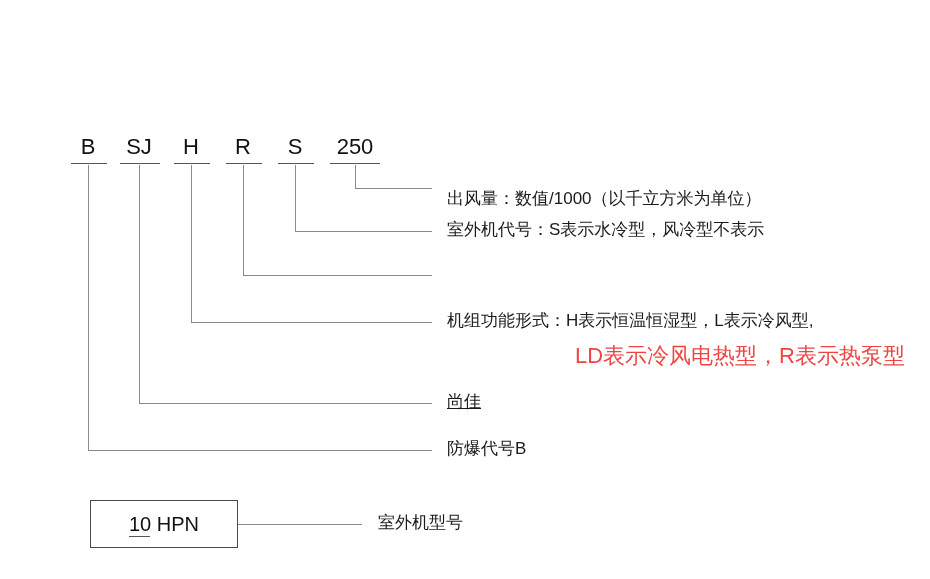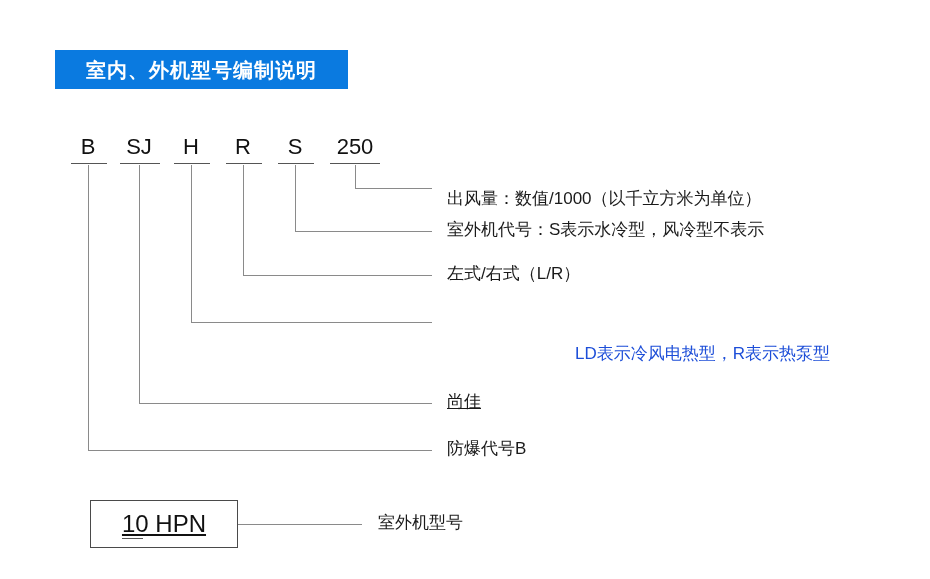--- a/index.html
+++ b/index.html
@@ -73,65 +73,61 @@
   
   .desc {
     position: absolute;
     font-size: 17px;
     color: #1a1a1a;
     line-height: 1;
     white-space: nowrap;
   }
   .desc-cont {
     position: absolute;
-    font-size: 17px;
-    color: #1d4ed8;
+    font-size: 22px;
+    color: #ef4444;
     line-height: 1;
     white-space: nowrap;
   }
 
   
   .model-box {
     position: absolute;
     left: 90px;
     top: 500px;
     width: 148px;
     height: 48px;
     border: 1px solid #4a4a4a;
     box-sizing: border-box;
     display: flex;
     align-items: center;
     justify-content: center;
   }
   .model-box-text {
-    font-size: 24px;
+    font-size: 20px;
     color: #111111;
     line-height: 1;
     white-space: nowrap;
     position: relative;
-    text-decoration: underline;
   }
   .model-box-text::after {
     content: "";
     position: absolute;
     left: 0;
     bottom: -3px;
     width: 21px;
     height: 1px;
     background: #555555;
   }
 </style>
 </head>
 <body>
 
 <div id="page">
 
-  <div class="banner">
-    <span class="banner-text">室内、外机型号编制说明</span>
-  </div>
 
   <div>
 
     <span class="code-token" style="left:88px;top:136px;transform:translateX(-50%);">B</span>
     <span class="code-underline" style="left:71px;top:163px;width:36px;"></span>
 
     <span class="code-token" style="left:139px;top:136px;transform:translateX(-50%);">SJ</span>
     <span class="code-underline" style="left:120px;top:163px;width:40px;"></span>
 
     <span class="code-token" style="left:191px;top:136px;transform:translateX(-50%);">H</span>
@@ -162,22 +158,22 @@
   <div class="vline" style="left:139px;top:165px;height:239px;"></div>
   <div class="hline" style="left:139px;top:403px;width:293px;"></div>
 
   <div class="vline" style="left:88px;top:165px;height:286px;"></div>
   <div class="hline" style="left:88px;top:450px;width:344px;"></div>
 
   <span class="desc" style="left:447px;top:178px;margin-top:12px;">出风量：数值/1000（以千立方米为单位）</span>
 
   <span class="desc" style="left:447px;top:221px;text-align:right;">室外机代号：S表示水冷型，风冷型不表示</span>
 
-  <span class="desc" style="left:447px;top:265px;">左式/右式（L/R）</span>
 
+  <span class="desc" style="left:447px;top:312px;">机组功能形式：H表示恒温恒湿型，L表示冷风型,</span>
   <span class="desc-cont" style="left:575px;top:345px;">LD表示冷风电热型，R表示热泵型</span>
 
   <span class="desc" style="left:447px;top:393px;text-decoration:underline;">尚佳</span>
 
   <span class="desc" style="left:447px;top:440px;text-align:right;">防爆代号B</span>
 
   <div class="model-box">
     <span class="model-box-text">10 HPN</span>
   </div>
   <div class="hline" style="left:238px;top:524px;width:124px;"></div>

